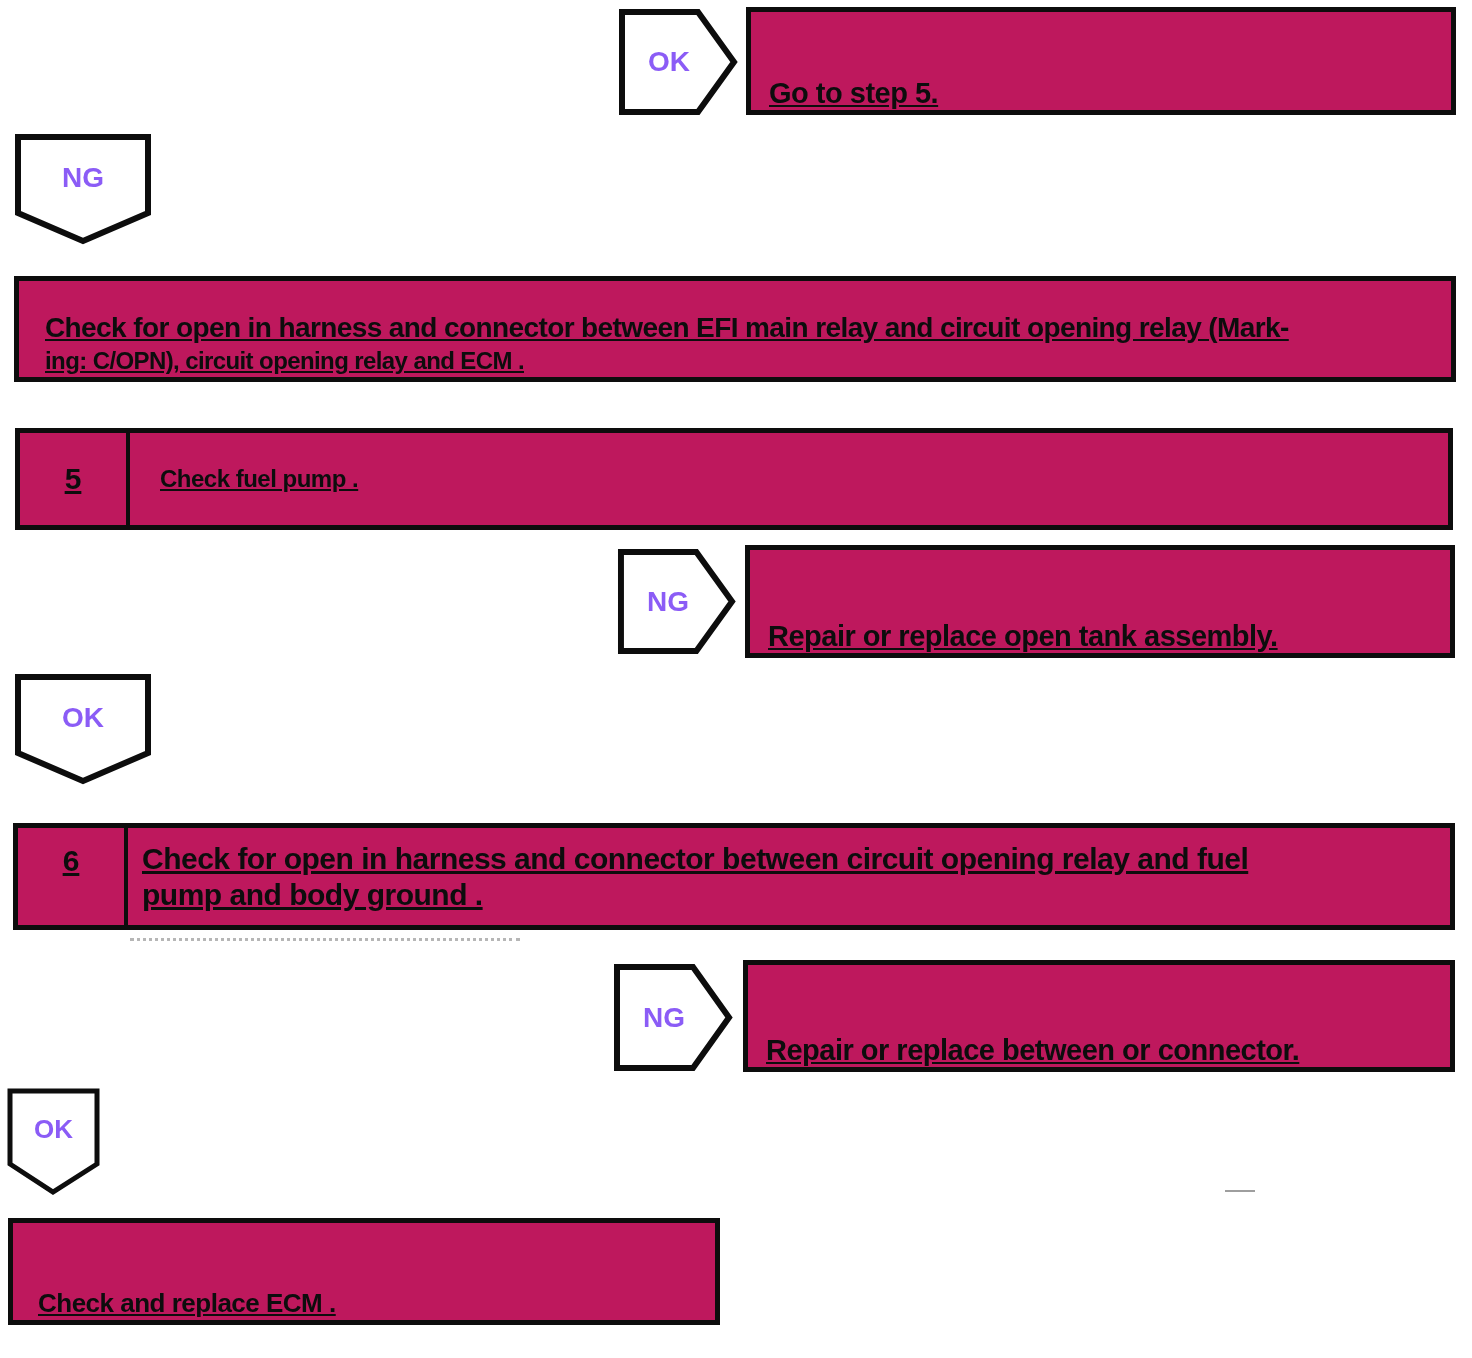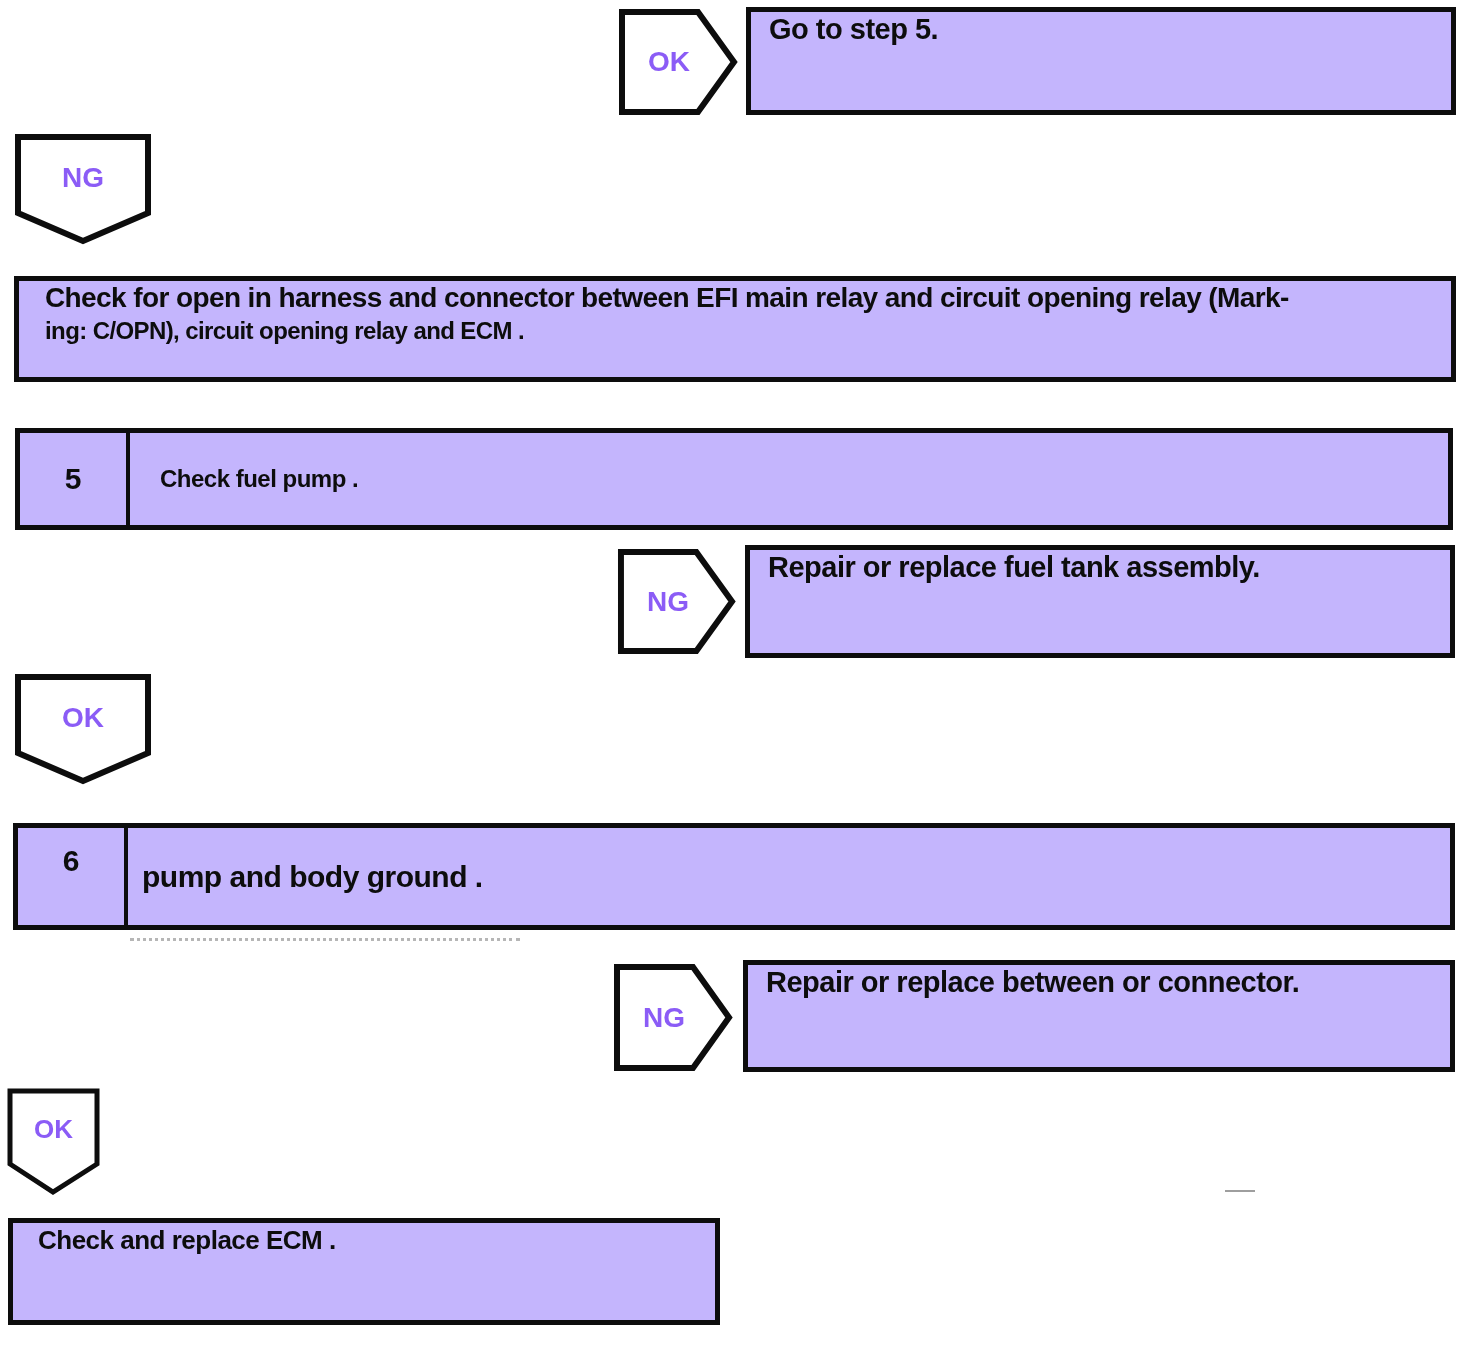--- a/index.html
+++ b/index.html
@@ -1,23 +1,24 @@
 <!DOCTYPE html>
 <html><head>
 <meta charset="utf-8">
 <style>
   html,body{margin:0;padding:0;background:#ffffff;}
   #canvas{
     position:relative;width:1472px;height:1358px;background:#ffffff;overflow:hidden;
     font-family:"Liberation Sans", sans-serif;color:#0d0d0d;
   }
   .box{
-    position:absolute;box-sizing:border-box;background:#c4b5fd;
-    border:5px solid #0d0d0d;display:flex;flex-direction:column;justify-content:flex-start;
+    position:absolute;box-sizing:border-box;background:#be185d;
+    border:5px solid #0d0d0d;display:flex;flex-direction:column;justify-content:flex-end;
     overflow:hidden;
+    text-decoration:underline;
   }
   .txt{
     font-weight:700;font-size:29px;letter-spacing:-0.5px;white-space:nowrap;line-height:34px;
   }
   .pent{position:absolute;}
   .pent svg{position:absolute;left:0;top:0;width:100%;height:100%;display:block;}
   .pent svg polygon{fill:#ffffff;stroke:#0d0d0d;stroke-width:6;stroke-linejoin:miter;}
   .pent .lbl{
     position:absolute;display:flex;align-items:center;justify-content:center;
     font-weight:700;font-size:28px;letter-spacing:0px;color:#8b5cf6;
@@ -69,33 +70,34 @@
     </div>
   </div>
 
   <div class="pent pent-right" style="left:617px;top:548px;width:119px;height:107px">
     <svg viewBox="0 0 120 108" preserveAspectRatio="none">
       <polygon points="4,4 80,4 116,54 80,104 4,104"></polygon>
     </svg>
     <span class="lbl">NG</span>
   </div>
   <div class="box" style="left:745px;top:545px;width:710px;height:113px;padding-left:18px">
-    <div class="txt">Repair or replace fuel tank assembly.</div>
+    <div class="txt">Repair or replace open tank assembly.</div>
   </div>
 
   <div class="pent pent-down" style="left:14px;top:673px;width:138px;height:112px">
     <svg viewBox="0 0 138 112" preserveAspectRatio="none">
       <polygon points="4,4 134,4 134,80 69,108 4,80"></polygon>
     </svg>
     <span class="lbl">OK</span>
   </div>
 
   <div class="box stepbox" style="left:13px;top:823px;width:1442px;height:107px">
     <div class="step-num num-top">6</div>
     <div class="step-body" style="padding-left:14px">
+      <div class="txt" style="font-size:30px;line-height:36px">Check for open in harness and connector between circuit opening relay and fuel</div>
       <div class="txt" style="font-size:30px;line-height:36px">pump and body ground .</div>
     </div>
   </div>
 
   <div class="artifact" style="left:130px;top:938px;width:390px;height:0;border-top:3px dotted rgba(13,13,13,0.3)"></div>
 
   <div class="pent pent-right" style="left:613px;top:963px;width:120px;height:109px">
     <svg viewBox="0 0 120 108" preserveAspectRatio="none">
       <polygon points="4,4 80,4 116,54 80,104 4,104"></polygon>
     </svg>

